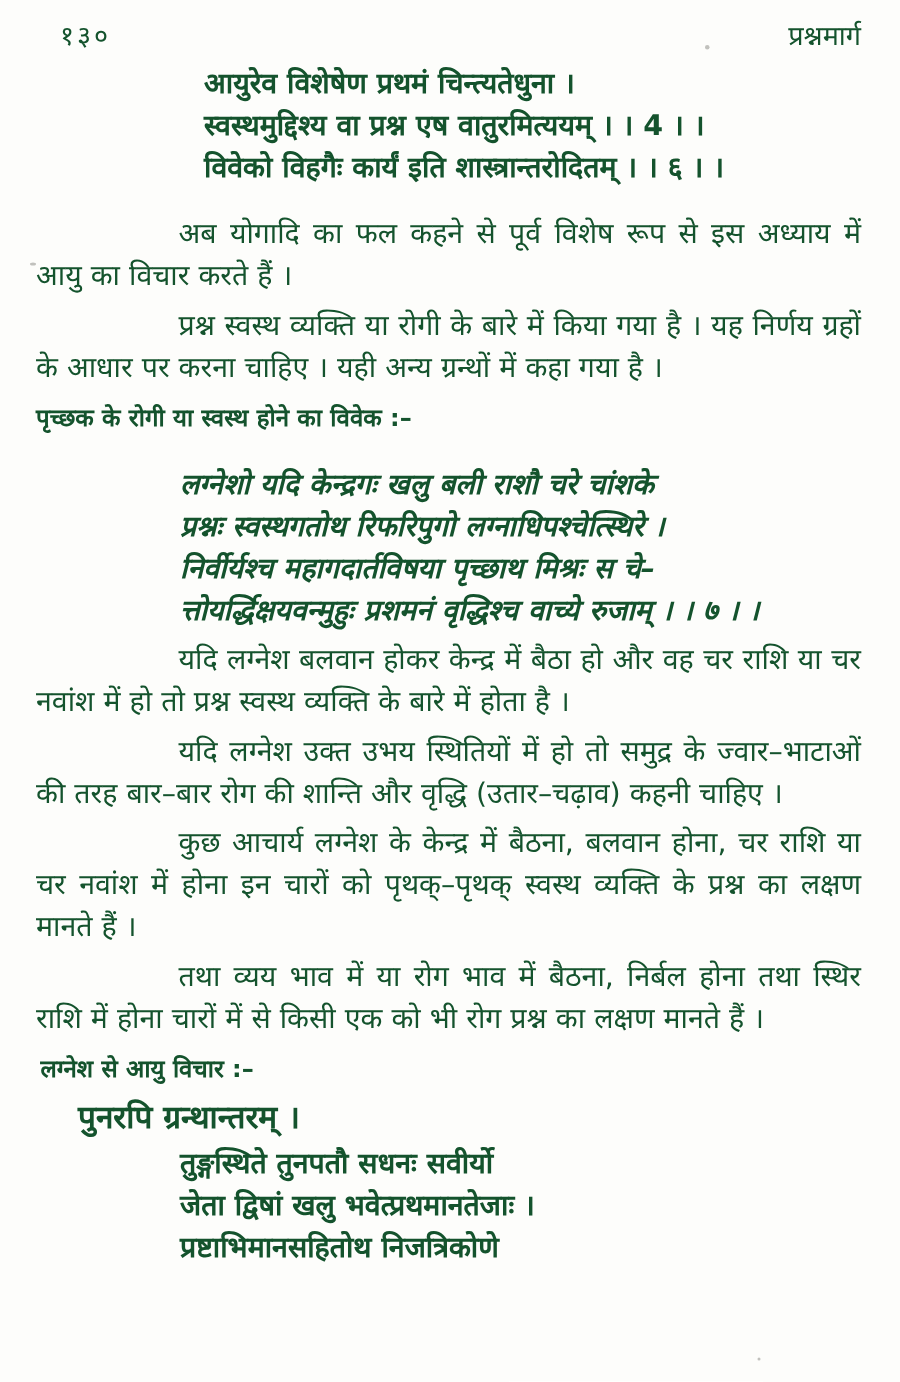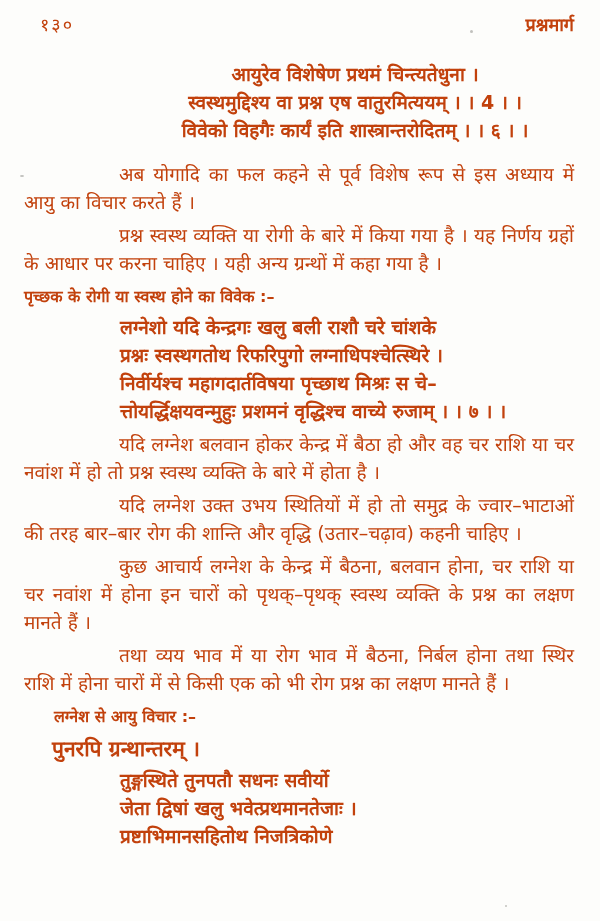--- a/index.html
+++ b/index.html
@@ -6,65 +6,65 @@
     margin: 0;
     padding: 0;
     background: #ffffff;
   }
   .page {
     position: relative;
     width: 600px;
     height: 921px;
     box-sizing: border-box;
     background: #fdfdfb;
-    color: #c2410c;
+    color: #14532d;
     font-family: "DejaVu Sans", "Liberation Sans", sans-serif;
     padding: 14px 26px 0 24px;
     overflow: hidden;
   }
   .hdr {
     display: flex;
     justify-content: space-between;
     align-items: baseline;
     padding-left: 16px;
     font-size: 18px;
     line-height: 22px;
   }
   .hdr .pnum {
     font-weight: 400;
     letter-spacing: 2px;
   }
   .hdr .title {
-    font-weight: 700;
+    font-weight: 400;
     text-align: center;
   }
   .verse {
     font-weight: 700;
     font-size: 19px;
     line-height: 28px;
     white-space: nowrap;
   }
-  .verse-opening { margin: 24px 0 0 112px; text-align: center; }
-  .verse-mid     { margin: 2px 0 0 96px; }
+  .verse-opening { margin: 6px 0 0 112px; }
+  .verse-mid     { margin: 16px 0 0 96px; font-style: italic; }
   .verse-closing { margin: 3px 0 0 96px; }
   .para {
     font-size: 19px;
     line-height: 28px;
     text-align: justify;
     text-indent: 95px;
     margin: 5px 0 0 0;
   }
   .para.first { margin-top: 16px; }
   .heading {
     font-weight: 700;
     font-size: 16px;
     line-height: 28px;
     margin: 6px 0 0 0;
   }
-  .heading.indent { margin-left: 30px; }
+  .heading.indent { margin-left: 3px; }
   .punarapi {
     font-weight: 700;
     font-size: 21px;
     line-height: 28px;
     margin: 4px 0 0 28px;
   }
   
   .speck {
     position: absolute;
     background: #9a9a94;

